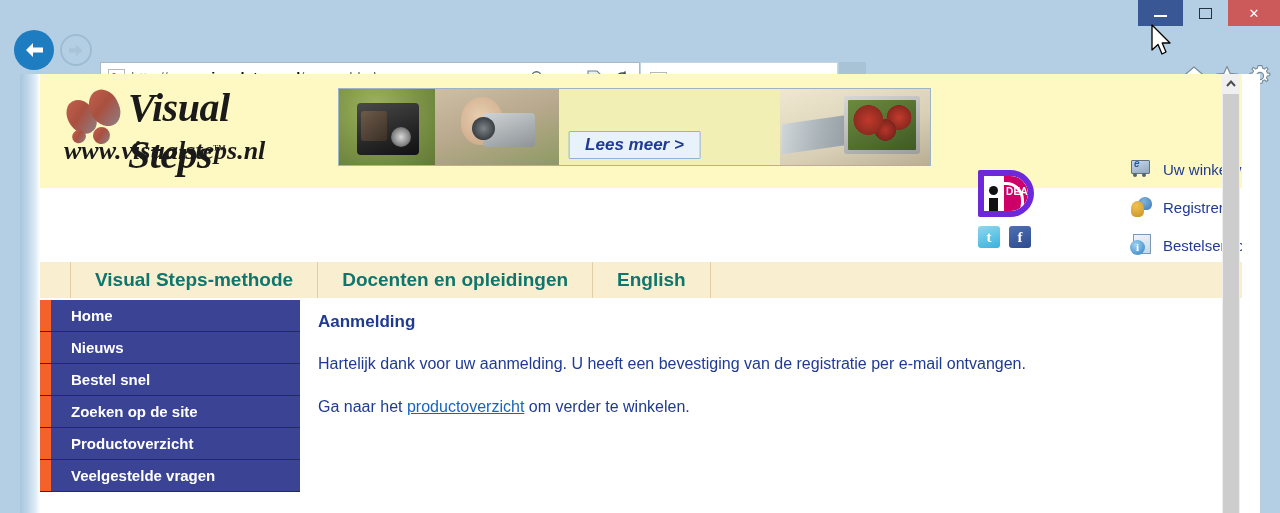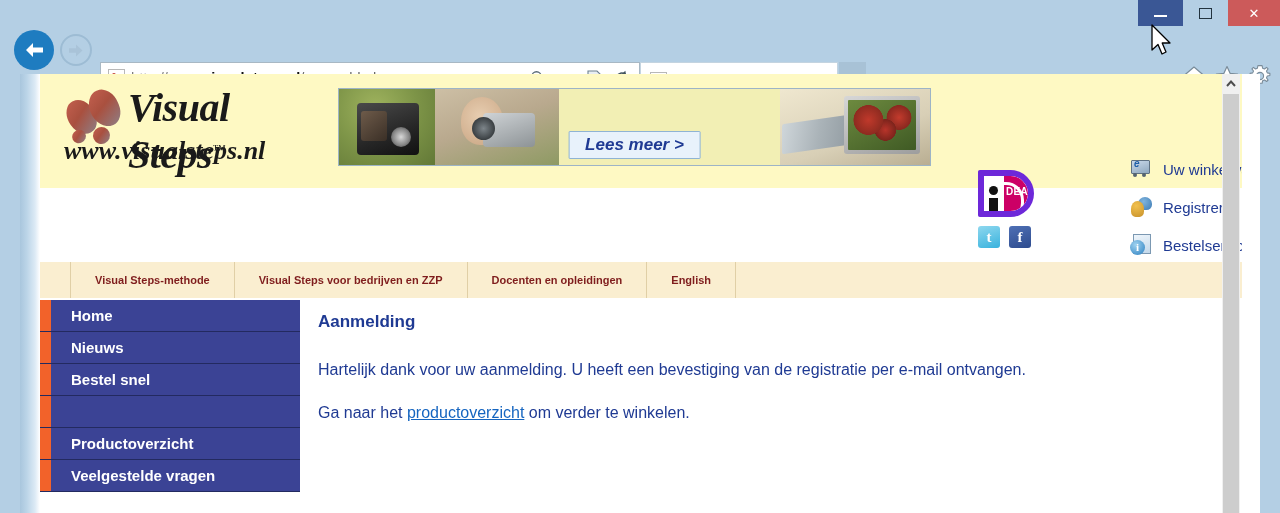--- a/index.html
+++ b/index.html
@@ -264,41 +264,41 @@
     text-align: center; line-height: 15px;
   }
 
   
   #sitenav {
     position: absolute; left: 20px; top: 188px; width: 1202px; height: 36px;
     background: #faeed0; display: flex; align-items: stretch;
   }
   #sitenav .navitem {
     display: flex; align-items: center; justify-content: center;
-    padding: 0 24px; font-size: 11px; font-weight: 700; color: #7f1d1d;
+    padding: 0 24px; font-size: 19px; font-weight: 700; color: #0f766e;
     border-right: 1px solid #e0cfa6; white-space: nowrap;
   }
   #sitenav .navitem:first-child { border-left: 1px solid #e0cfa6; margin-left: 30px; }
   #sitenav .navfill { flex: 1; }
 
   
   #sidebar { position: absolute; left: 20px; top: 226px; width: 260px; }
   .sbitem {
     height: 32px; background: #3b4395; display: flex; align-items: center;
     border-bottom: 1px solid #232a60; position: relative;
   }
   .sbitem .accent { position: absolute; left: 0; top: 0; width: 11px; height: 100%; background: #f2622a; }
   .sbitem .lbl {
     padding-left: 31px; color: #ffffff; font-size: 15px; font-weight: 700; white-space: nowrap;
   }
 
   
   #content { position: absolute; left: 298px; top: 238px; width: 900px; }
   #content h1 {
-    font-size: 17px; font-weight: 700; color: #1f3a93; margin-bottom: 28px;
+    font-size: 17px; font-weight: 700; color: #1f3a93; margin-bottom: 22px;
   }
   #content p { font-size: 16px; color: #1f3a93; margin-bottom: 22px; line-height: 1.3; }
   #content a { color: #1565c0; text-decoration: underline; }
 
   
   #scrollbar {
     position: absolute; left: 1222px; top: 74px; width: 18px; height: 439px;
     background: #f0f0f0;
   }
   #sb-up {
@@ -467,41 +467,41 @@
           </div>
           <div class="hlink">
             <span class="hicon info"></span>
             <span class="lbl">Bestelservice</span>
           </div>
         </div>
       </div>
 
       <div id="sitenav">
         <div class="navitem">Visual Steps-methode</div>
-        <div class="navitem">Visual Steps voor bedrijven en ZZP</div>
         <div class="navitem">Docenten en opleidingen</div>
         <div class="navitem">English</div>
         <div class="navfill"></div>
       </div>
 
       <div id="sidebar">
         <div class="sbitem">
             <span class="accent"></span>
             <span class="lbl">Home</span>
           </div>
         <div class="sbitem">
             <span class="accent"></span>
             <span class="lbl">Nieuws</span>
           </div>
         <div class="sbitem">
             <span class="accent"></span>
             <span class="lbl">Bestel snel</span>
           </div>
         <div class="sbitem">
             <span class="accent"></span>
+            <span class="lbl">Zoeken op de site</span>
           </div>
         <div class="sbitem">
             <span class="accent"></span>
             <span class="lbl">Productoverzicht</span>
           </div>
         <div class="sbitem">
             <span class="accent"></span>
             <span class="lbl">Veelgestelde vragen</span>
           </div>
 

